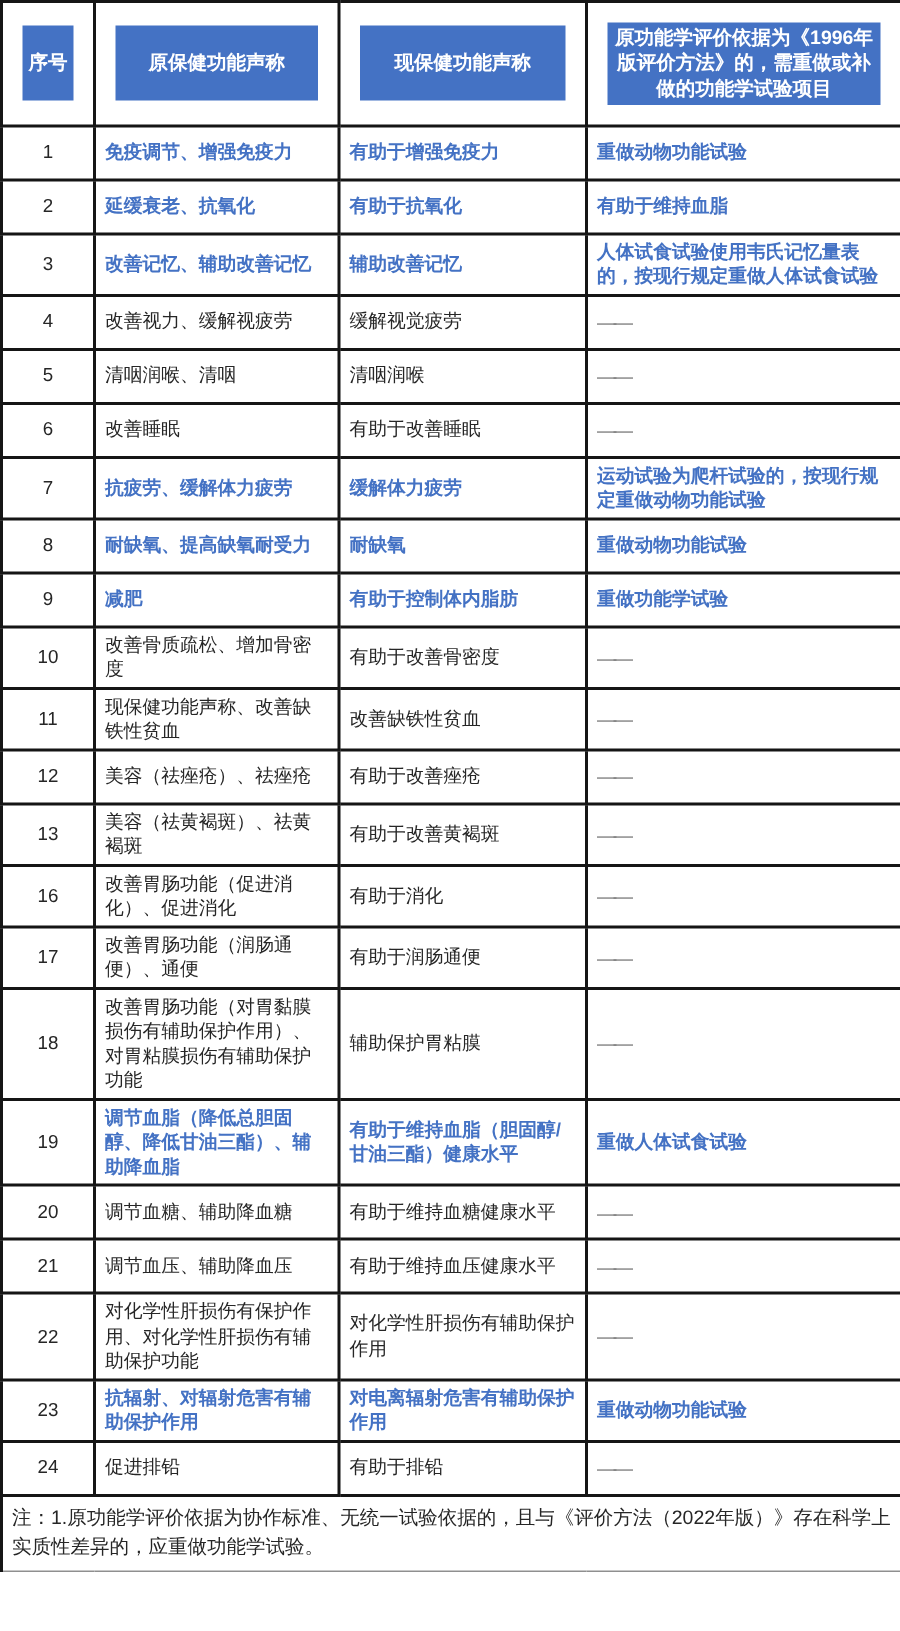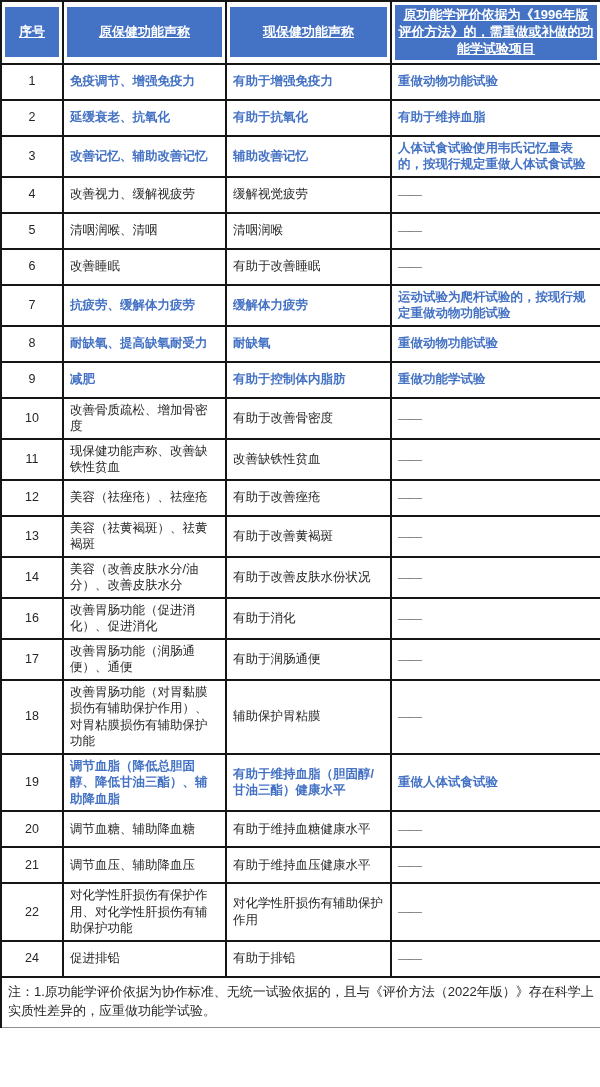--- a/index.html
+++ b/index.html
@@ -26,33 +26,32 @@
   
   th.hcell {
     border: 2px solid #151515;
     background: #ffffff;
     padding: 0;
     height: 56px;
     vertical-align: middle;
     font-weight: bold;
   }
   th.hcell .hd {
-    margin: 3px;
+    margin: 13px;
     min-height: 50px;
     background: #4472C4;
     color: #ffffff;
     display: flex;
     align-items: center;
     justify-content: center;
     text-align: center;
     font-size: 13px;
     line-height: 1.3;
     padding: 2px 3px;
     box-sizing: border-box;
-    text-decoration: underline;
   }
 
   
   td.cell {
     border: 2px solid #151515;
     font-size: 12.5px;
     line-height: 1.32;
     color: #262626;
     padding: 3px 6px;
     height: 28px;
@@ -192,26 +191,20 @@
           <td class="cell col-curr">有助于改善痤疮</td>
           <td class="cell col-test dash">——</td>
         </tr>
         <tr>
           <td class="cell col-num">13</td>
           <td class="cell col-orig">美容（祛黄褐斑）、祛黄褐斑</td>
           <td class="cell col-curr">有助于改善黄褐斑</td>
           <td class="cell col-test dash">——</td>
         </tr>
         <tr>
-          <td class="cell col-num">14</td>
-          <td class="cell col-orig">美容（改善皮肤水分/油分）、改善皮肤水分</td>
-          <td class="cell col-curr">有助于改善皮肤水份状况</td>
-          <td class="cell col-test dash">——</td>
-        </tr>
-        <tr>
           <td class="cell col-num">16</td>
           <td class="cell col-orig">改善胃肠功能（促进消化）、促进消化</td>
           <td class="cell col-curr">有助于消化</td>
           <td class="cell col-test dash">——</td>
         </tr>
         <tr>
           <td class="cell col-num">17</td>
           <td class="cell col-orig">改善胃肠功能（润肠通便）、通便</td>
           <td class="cell col-curr">有助于润肠通便</td>
           <td class="cell col-test dash">——</td>
@@ -239,20 +232,26 @@
           <td class="cell col-orig">调节血压、辅助降血压</td>
           <td class="cell col-curr">有助于维持血压健康水平</td>
           <td class="cell col-test dash">——</td>
         </tr>
         <tr>
           <td class="cell col-num">22</td>
           <td class="cell col-orig">对化学性肝损伤有保护作用、对化学性肝损伤有辅助保护功能</td>
           <td class="cell col-curr">对化学性肝损伤有辅助保护作用</td>
           <td class="cell col-test dash">——</td>
         </tr>
+        <tr class="hl">
+          <td class="cell col-num">23</td>
+          <td class="cell col-orig">抗辐射、对辐射危害有辅助保护作用</td>
+          <td class="cell col-curr">对电离辐射危害有辅助保护作用</td>
+          <td class="cell col-test">重做动物功能试验</td>
+        </tr>
         <tr>
           <td class="cell col-num">24</td>
           <td class="cell col-orig">促进排铅</td>
           <td class="cell col-curr">有助于排铅</td>
           <td class="cell col-test dash">——</td>
         </tr>
       </tbody>
     <tbody>
         <tr>
           <td colspan="4" class="note note-0">注：1.原功能学评价依据为协作标准、无统一试验依据的，且与《评价方法（2022年版）》存在科学上实质性差异的，应重做功能学试验。</td>

